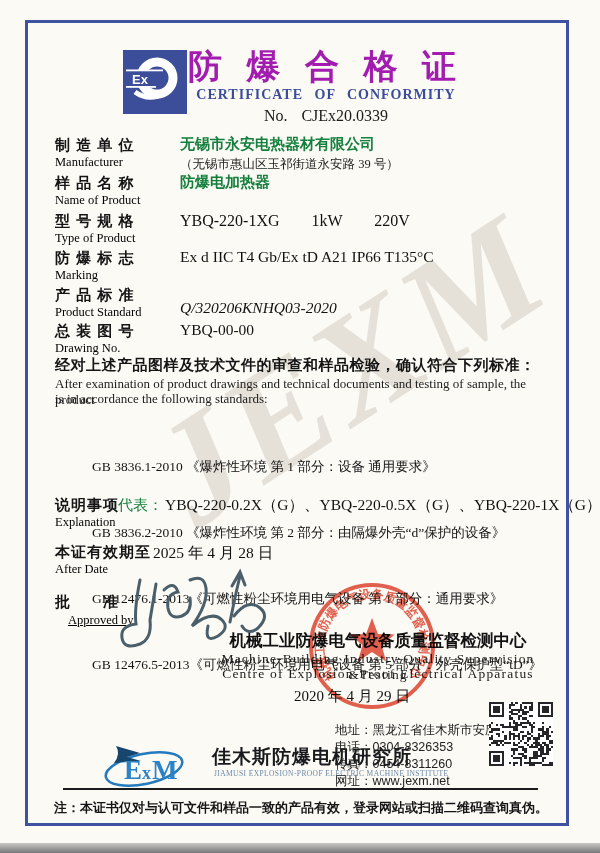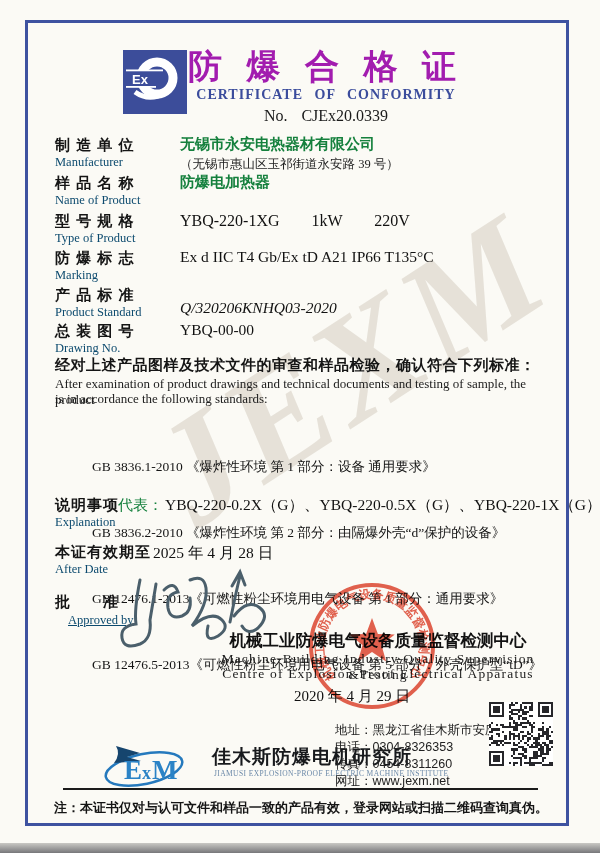--- a/index.html
+++ b/index.html
@@ -17,21 +17,21 @@
   .content{position:absolute;inset:0;z-index:1;}
   
   .title-cn{left:176px;top:44px;width:300px;text-align:center;
         font:bold 34px "Liberation Serif",serif;letter-spacing:8px;color:#a21caf;}
   .title-en{left:150px;top:87px;width:352px;text-align:center;
         font:bold 14px "Liberation Serif",serif;letter-spacing:1px;word-spacing:7px;color:#3b4c9c;}
   .cert-no{left:150px;top:107px;width:352px;text-align:center;
         font:16px "Liberation Serif",serif;color:#1a1a1a;word-spacing:10px;}
   
   .cnlabel{font:bold 15px "Liberation Sans",sans-serif;color:#151515;letter-spacing:1px;white-space:pre;}
-  .enlabel{font:12.5px "Liberation Serif",serif;color:#0c4a6e;}
+  .enlabel{font:12.5px "Liberation Serif",serif;color:#000000;}
   .val{font:15.5px "Liberation Serif",serif;color:#111;white-space:pre;}
   .valcn{font:bold 15px "Liberation Sans",sans-serif;color:#15803d;}
   .small{font:12.5px "Liberation Serif",serif;color:#222;}
   .stmt-cn{font:bold 15px "Liberation Sans",sans-serif;color:#151515;letter-spacing:0.5px;}
   .stmt-en{font:13px "Liberation Serif",serif;color:#1c1c1c;line-height:15.5px;}
   .standards{font:13.5px "Liberation Serif",serif;color:#151515;line-height:22px;white-space:pre;}
   
   .org-cn{font:bold 16.5px "Liberation Sans",sans-serif;color:#111;text-align:center;}
   .org-en{font:13.5px "Liberation Serif",serif;color:#1c1c1c;letter-spacing:1.2px;text-align:center;}
   .org-date{font:15px "Liberation Serif",serif;color:#111;text-align:center;}

